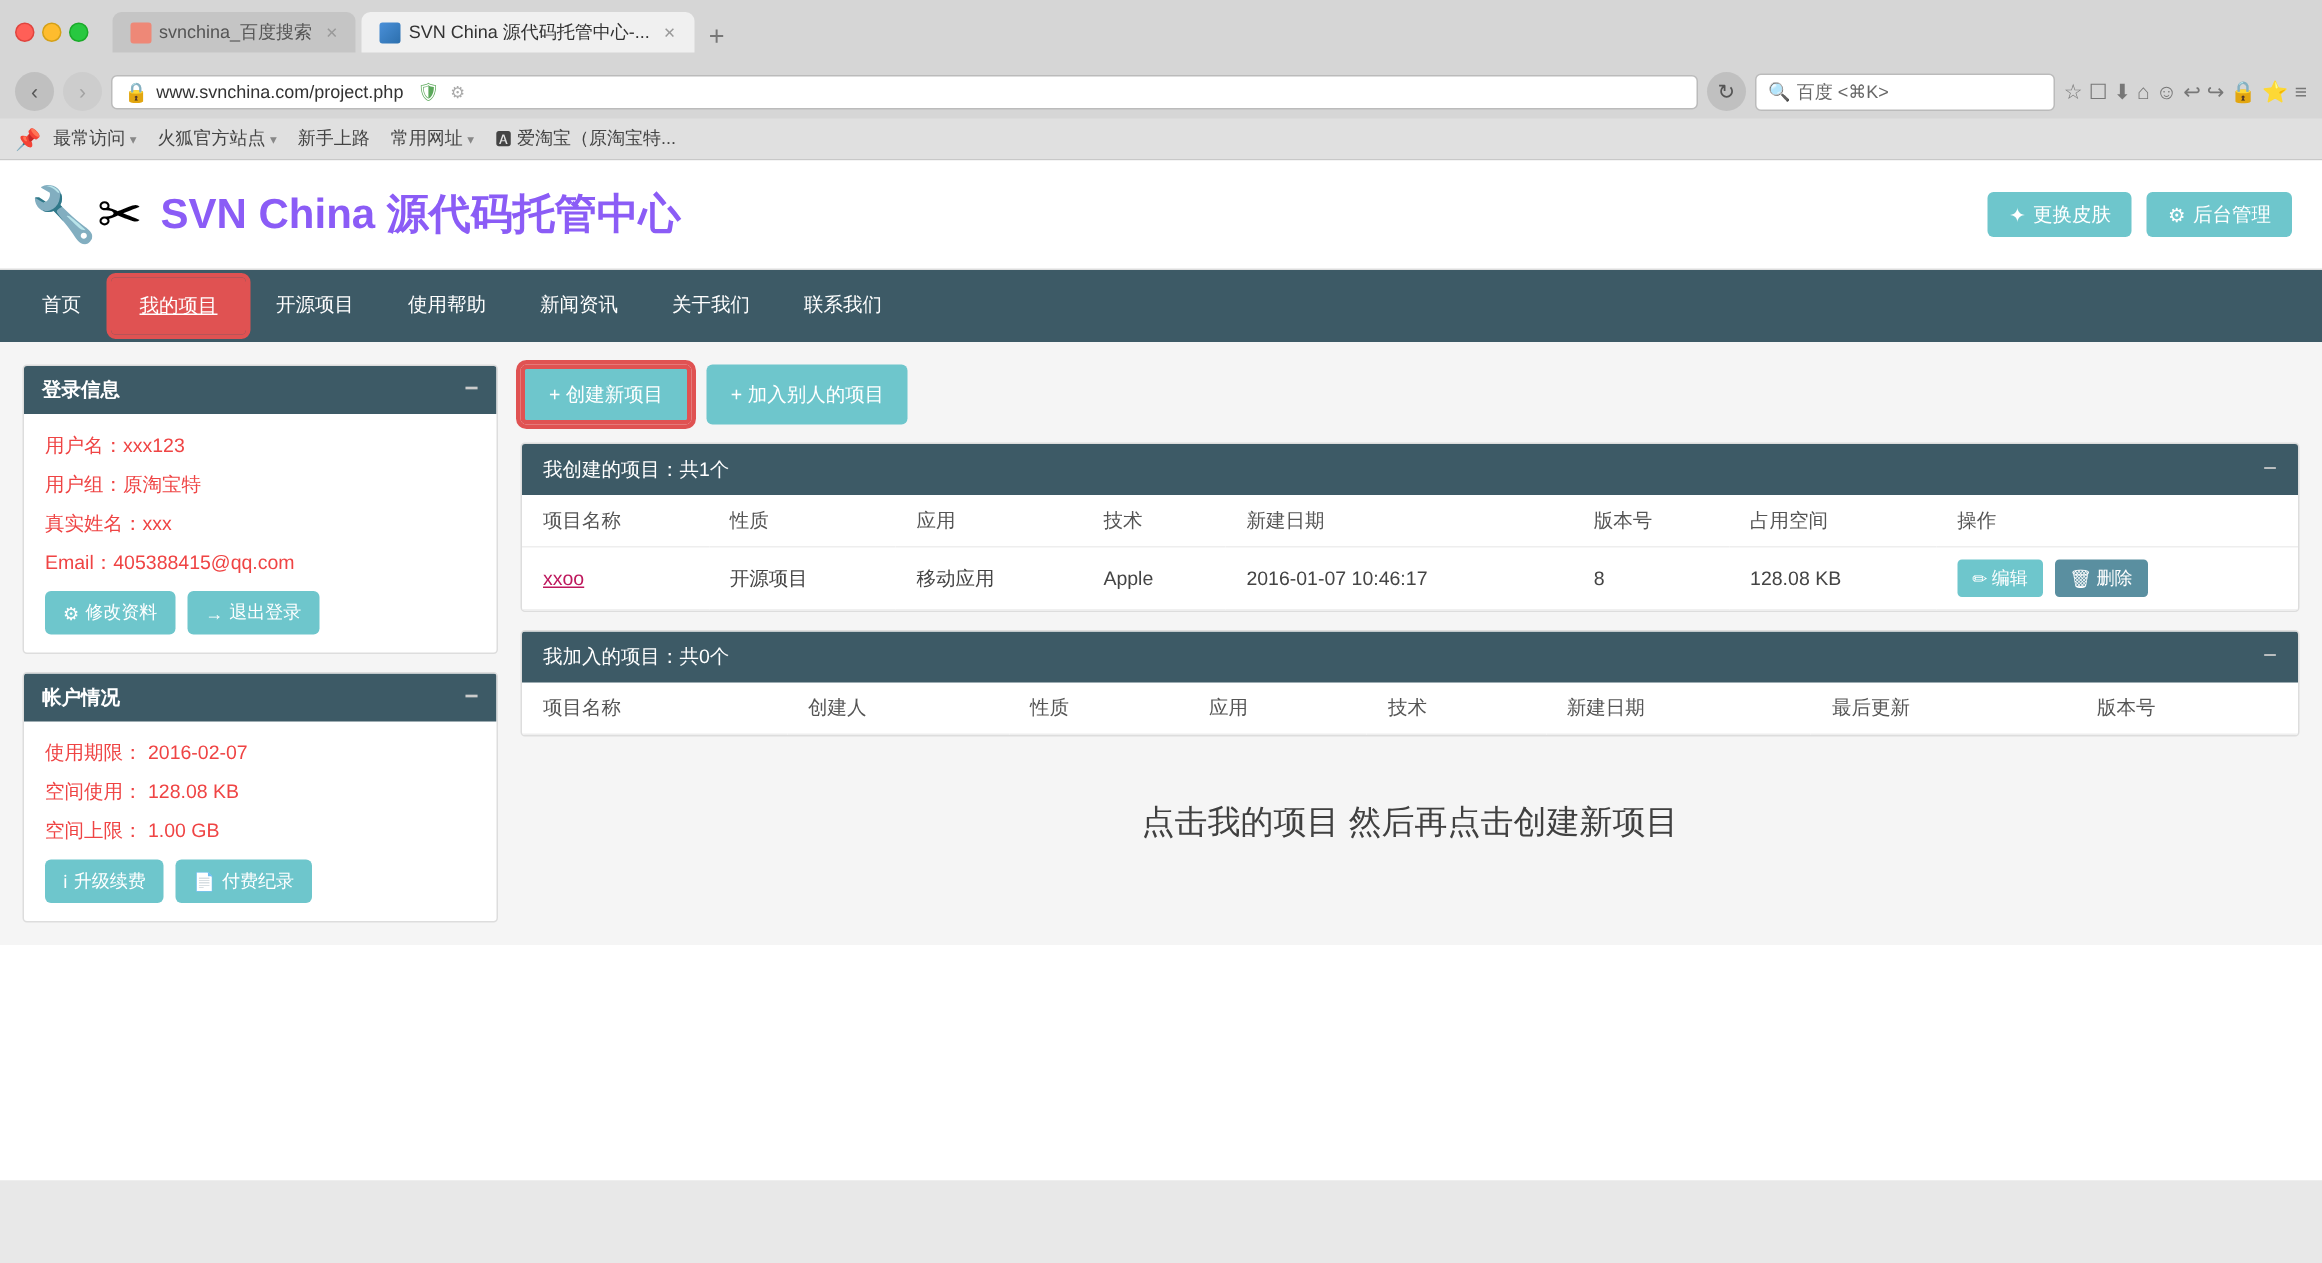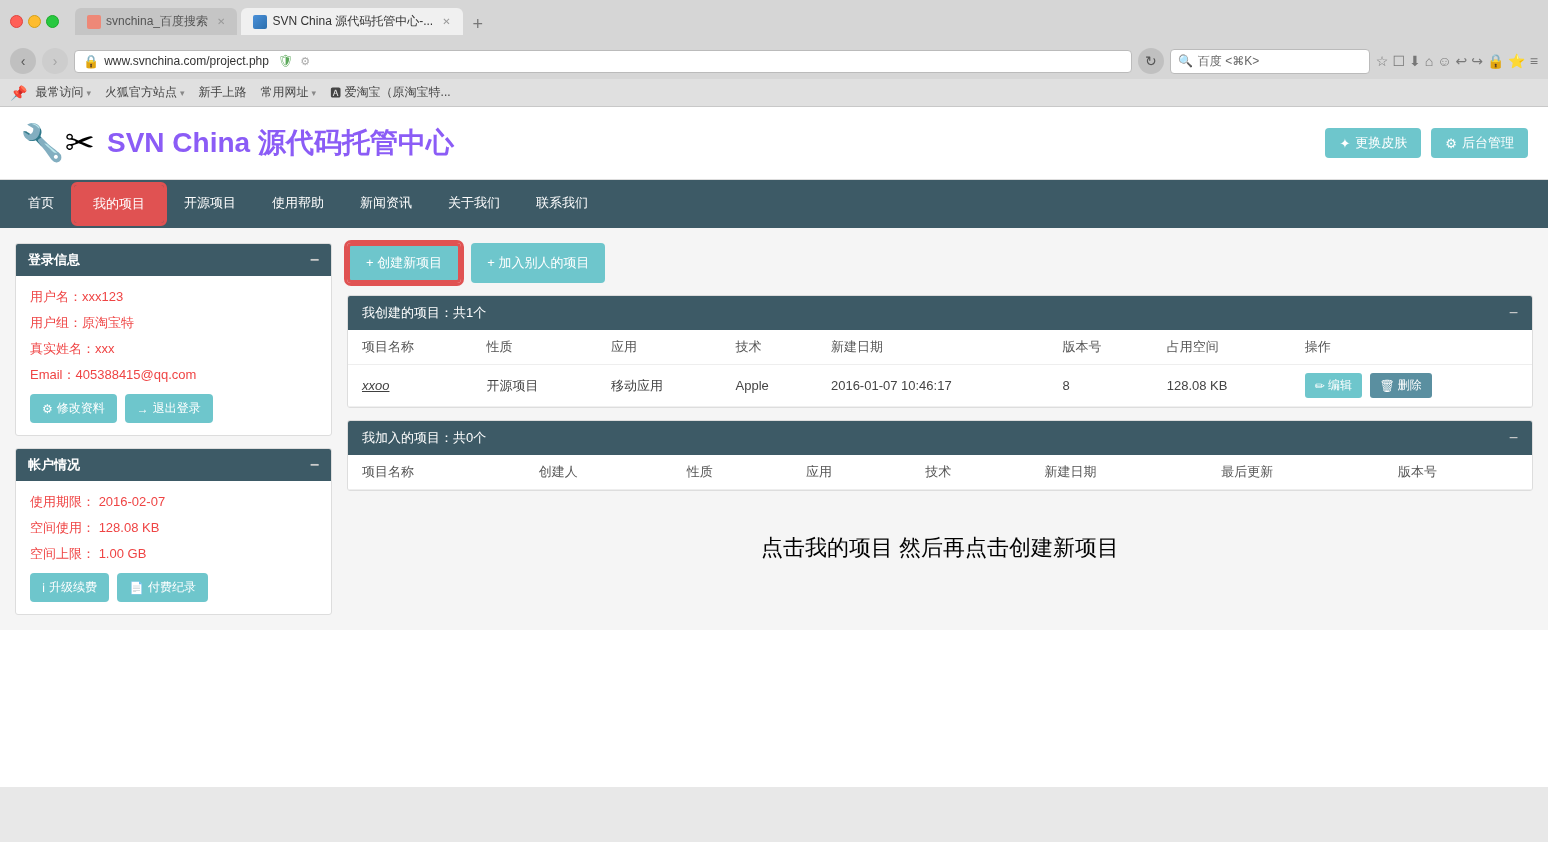--- a/index.html
+++ b/index.html
@@ -40,21 +40,21 @@
     .site-header { display: flex; align-items: center; justify-content: space-between; padding: 15px 20px; background: white; border-bottom: 1px solid #ddd; }
     .site-logo { display: flex; align-items: center; gap: 12px; }
     .logo-icon { font-size: 36px; }
     .site-title { font-size: 28px; font-weight: bold; color: #8b5cf6; }
     .header-buttons { display: flex; gap: 10px; }
     .header-btn { background: #6ec6cc; color: white; border: none; padding: 6px 14px; border-radius: 4px; cursor: pointer; font-size: 13px; display: flex; align-items: center; gap: 5px; }
 
     
     .nav-bar { background: #3d5a66; display: flex; align-items: center; padding: 0 10px; }
     .nav-item { color: #ffffff; padding: 10px 18px; cursor: pointer; font-size: 13px; border-bottom: 3px solid transparent; }
-    .nav-item.active { background: #e05252; color: white; border: 3px solid #e05252; border-radius: 3px; margin: 5px 2px; padding: 7px 16px; }
+    .nav-item.active { background: #e05252; color: white; border: 3px solid #e05252; border-radius: 3px; margin: 5px 2px; padding: 7px 16px; text-decoration: underline; }
 
     
     .main-layout { display: flex; gap: 0; padding: 15px; background: #f5f5f5; gap: 15px; }
 
     
     .sidebar { width: 317px; flex-shrink: 0; display: flex; flex-direction: column; gap: 12px; }
     .sidebar-section { background: white; border: 1px solid #ddd; border-radius: 3px; overflow: hidden; }
     .sidebar-header { background: #3d5a66; color: white; padding: 7px 12px; display: flex; justify-content: space-between; align-items: center; font-size: 13px; font-weight: bold; }
     .sidebar-header .minus { color: #ccc; font-size: 16px; cursor: pointer; }
     .sidebar-body { padding: 12px 14px; }
@@ -70,26 +70,26 @@
     .action-btn { background: #6ec6cc; color: white; border: 3px solid #e05252; padding: 8px 16px; border-radius: 4px; cursor: pointer; font-size: 13px; display: flex; align-items: center; gap: 5px; }
     .action-btn.normal { border: none; }
 
     
     .table-section { background: white; border: 1px solid #ddd; border-radius: 3px; overflow: hidden; }
     .table-header { background: #3d5a66; color: white; padding: 8px 14px; display: flex; justify-content: space-between; align-items: center; font-size: 13px; }
     .table-header .minus { color: #ccc; font-size: 16px; cursor: pointer; }
     table { width: 100%; border-collapse: collapse; }
     th { padding: 8px 14px; text-align: left; font-weight: normal; color: #555; font-size: 13px; border-bottom: 1px solid #eee; }
     td { padding: 8px 14px; font-size: 13px; color: #444; border-bottom: 1px solid #f0f0f0; }
-    td a { color: #404040; text-decoration: underline; font-style: italic; }
+    td a { color: #be185d; text-decoration: underline; }
     .table-action-btn { background: #6ec6cc; color: white; border: none; padding: 4px 10px; border-radius: 3px; cursor: pointer; font-size: 12px; display: inline-flex; align-items: center; gap: 3px; }
     .table-action-btn.red { background: #5a8fa0; }
 
     
-    .annotation { color: #000000; font-size: 22px; text-align: center; padding: 30px; }
+    .annotation { color: #404040; font-size: 22px; text-align: center; padding: 30px; }
 
     
     .red-outline { outline: 3px solid #e05252; }
   </style>
 </head>
 <body>
 
 <div class="browser-chrome">
 
   <div class="title-bar">

